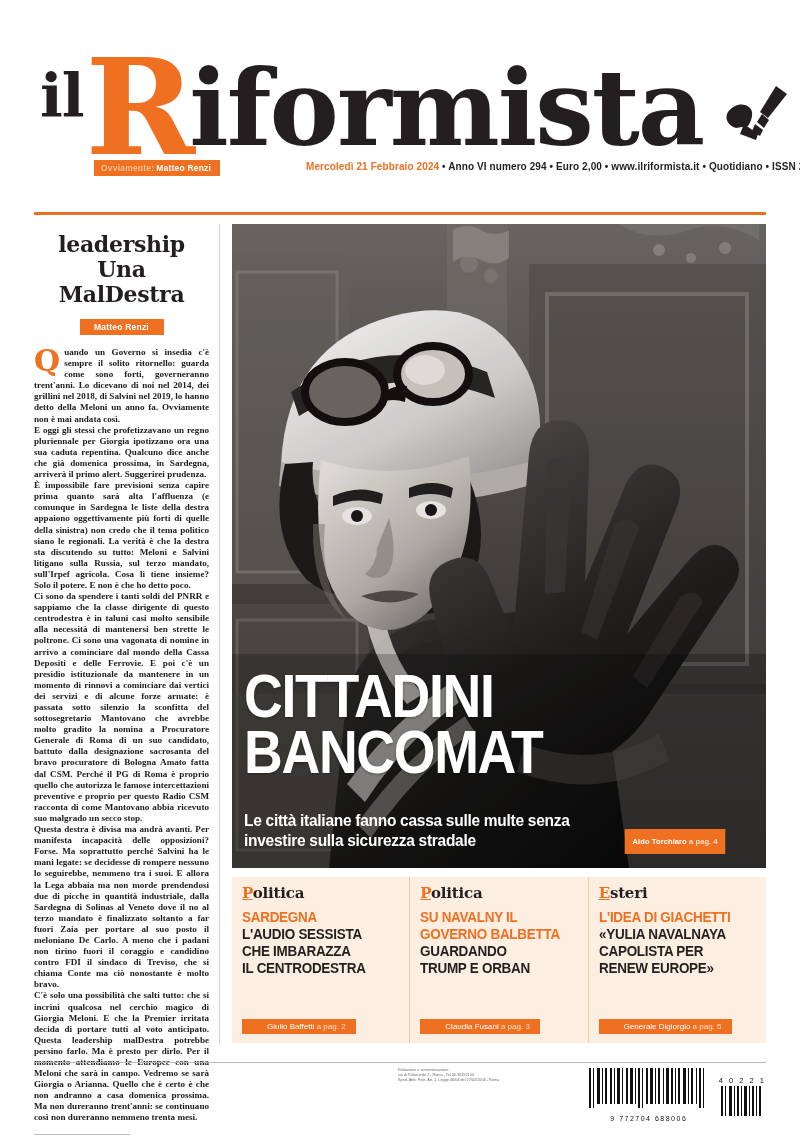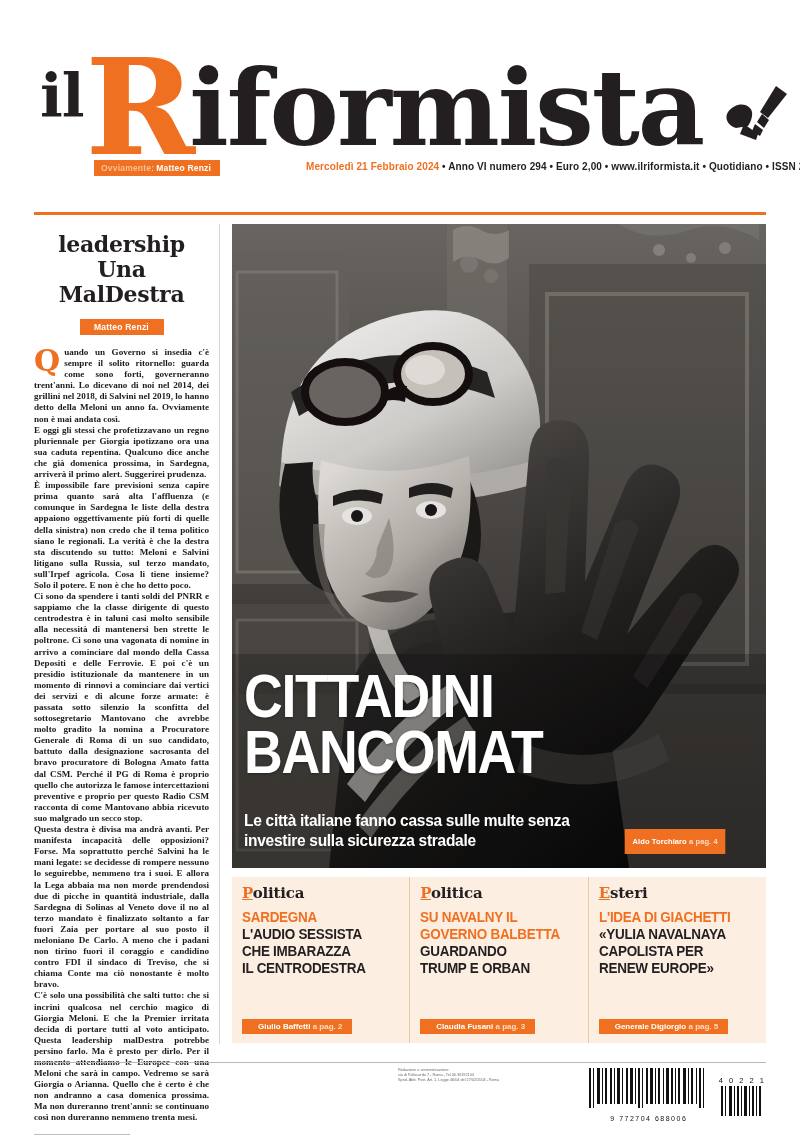--- a/index.html
+++ b/index.html
@@ -246,23 +246,23 @@
     letter-spacing: -.3px;
     transform: scaleX(.93);
     transform-origin: left top;
   }
   .byline-badge {
     position: absolute;
     left: 10px; bottom: 9px;
     background: #f07021;
     color: #fff;
     font-family: "Liberation Sans", sans-serif;
-    font-weight: bold;
+    font-weight: normal;
     font-size: 8px;
-    padding: 3px 10px 3px 16px;
+    padding: 3px 10px 3px 25px;
     white-space: nowrap;
   }
   .byline-badge .pg { color: #fbdcc4; }
 
   
   .footer {
     position: absolute;
     left: 34px; right: 34px; top: 1062px;
     height: 60px;
   }

